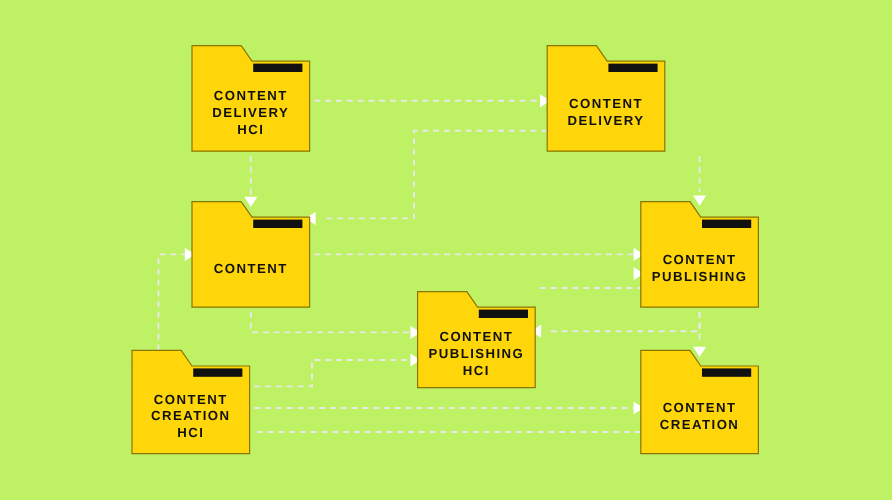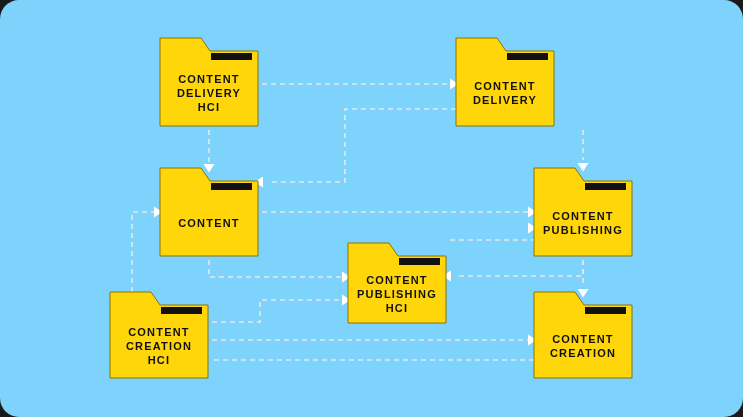--- a/index.html
+++ b/index.html
@@ -8,23 +8,22 @@
     padding: 0;
     background: #1a1a1a;
   }
   body {
     font-family: "Liberation Sans", sans-serif;
   }
   #canvas {
     position: relative;
     width: 743px;
     height: 417px;
-    background: #7dd3fc;
+    background: #bef264;
     overflow: hidden;
-    border-radius: 19px;
   }
   #diagram-svg {
     position: absolute;
     left: 0;
     top: 0;
     width: 743px;
     height: 417px;
     display: block;
   }
   .folder-label {

